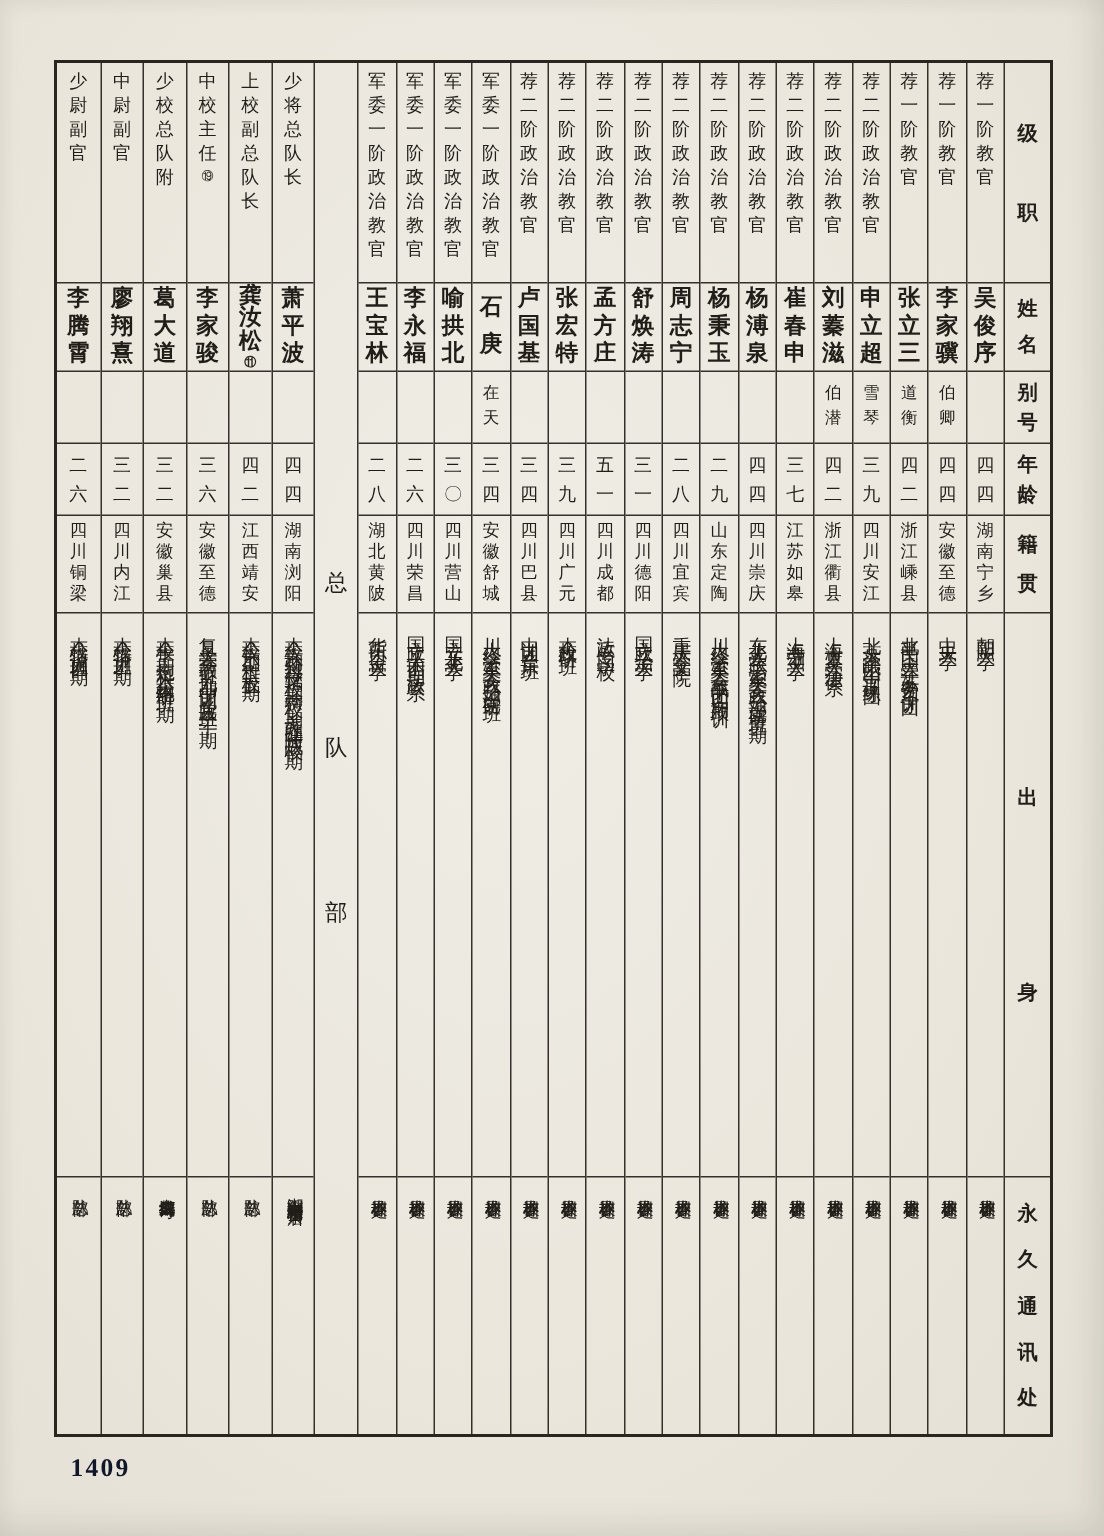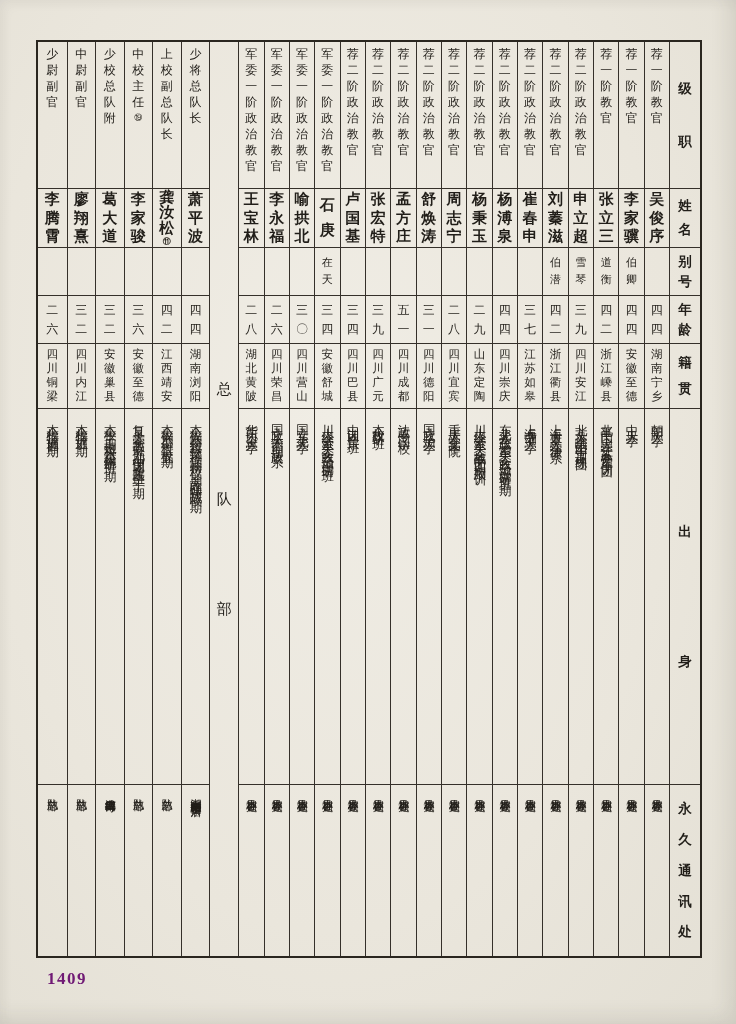--- a/index.html
+++ b/index.html
@@ -43,21 +43,21 @@
     writing-mode:vertical-rl;text-orientation:upright;
     margin:0 auto;padding-top:5px;height:calc(100% - 8px);
   }
   .origin .vtext{font-size:12.5px;letter-spacing:3.5px;}
   .addr .vtext{font-size:11px;letter-spacing:.5px;}
   .header .cstack{font-size:13.5px;font-weight:bold;justify-content:space-evenly;}
   .divider .cell{height:100%;justify-content:center;gap:95px;font-size:15px;}
   .mark{font-size:8px;margin-top:2px;color:#2a261f;}
   .pagenum{
     position:absolute;left:47px;top:969px;font-size:17px;
-    letter-spacing:1.5px;font-weight:bold;color:#701a75;
+    letter-spacing:1.5px;font-weight:bold;color:#0f172a;
   }
 </style>
 </head>
 <body>
 
 <div class="table">
   <div class="col header">
     <div class="cell h-rank cstack">
         <span>级</span>
         <span>职</span>

